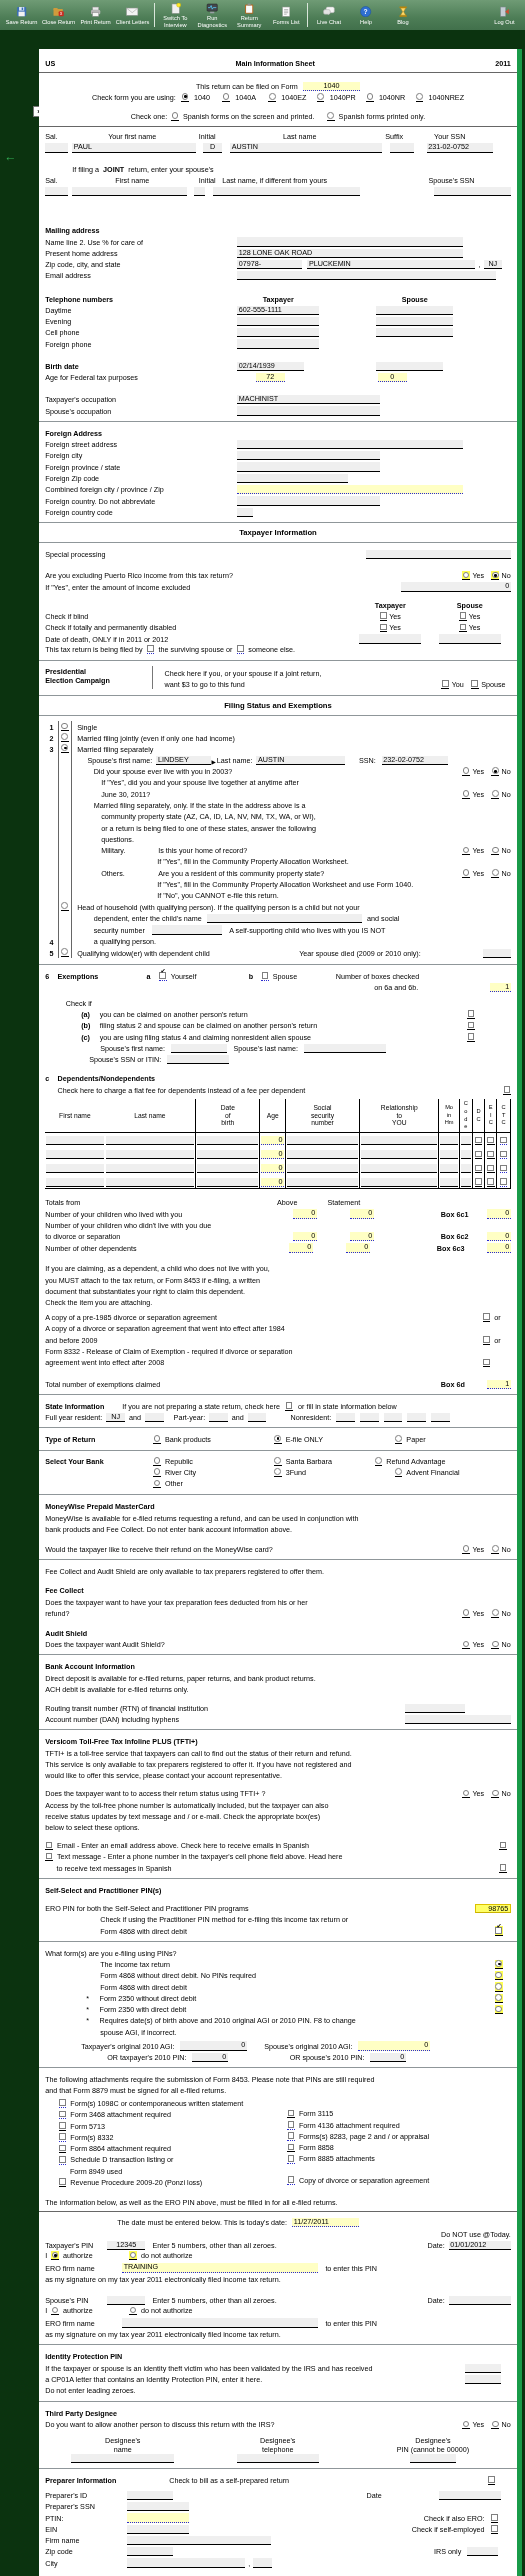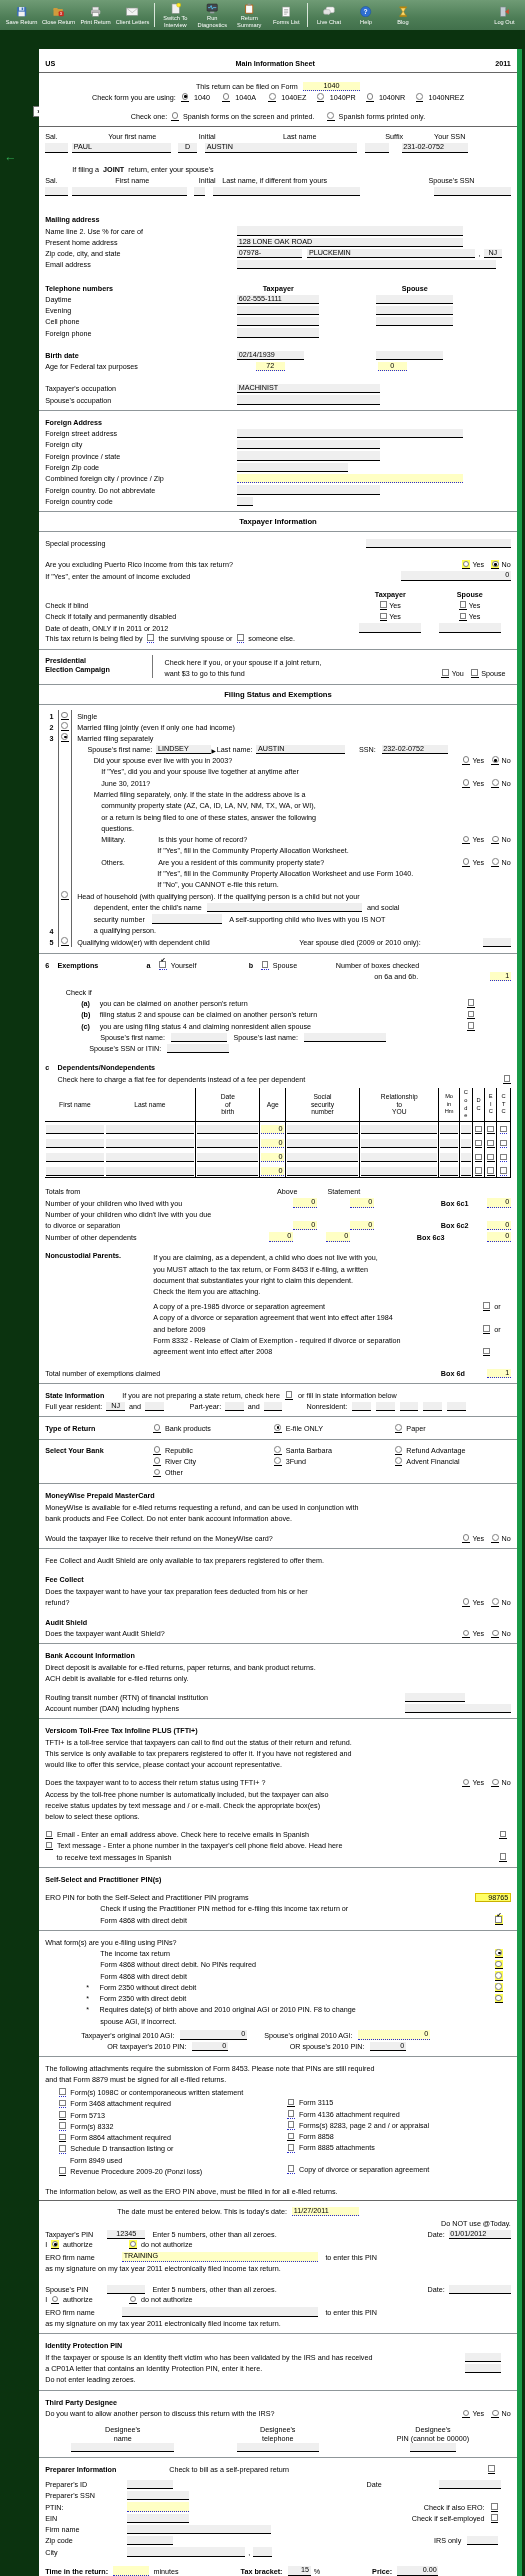--- a/index.html
+++ b/index.html
@@ -231,21 +231,21 @@
   <div class="r" style="margin-top:4.1px">
     <span style="width:27px">Sal.</span>
     <span class="ctr" style="width:120px">Your first name</span>
     <span class="ctr" style="width:30px">Initial</span>
     <span class="ctr" style="width:155px">Last name</span>
     <span class="ctr" style="width:34px">Suffix</span>
     <span class="ctr" style="width:77px">Your SSN</span>
   </div>
   <div class="r">
     <span class="fld" style="width:23px;margin-right:4.1px"></span>
-    <span class="fld" style="width:99px;margin-right:7.2px">PAUL</span>
+    <span class="fld" style="width:124px;margin-right:7.2px">PAUL</span>
     <span class="fld ctr" style="width:18.5px;margin-right:8.2px">D</span>
     <span class="fld" style="width:152px;margin-right:8.2px">AUSTIN</span>
     <span class="fld" style="width:24px;margin-right:12.4px"></span>
     <span class="fld" style="width:66px">231-02-0752</span>
   </div>
 
   <div class="r" style="margin-top:10.3px;padding-left:27px">
     <span>If filing a</span>
     <span class="b" style="margin:0 4.1px">JOINT</span>
     <span>return, enter your spouse's</span>
@@ -259,21 +259,21 @@
   </div>
   <div class="r">
     <span class="fld" style="width:23px;margin-right:4.1px"></span>
     <span class="fld" style="width:115px;margin-right:7.2px"></span>
     <span class="fld" style="width:10.3px;margin-right:8.2px"></span>
     <span class="fld" style="width:147px"></span>
     <span class="grow"></span>
     <span class="fld" style="width:77px"></span>
   </div>
 
-  <div class="r b" style="margin-top:17px">
+  <div class="r b" style="margin-top:28px">
       <span>Mailing address</span>
     </div>
   <div class="r">
       <span class="lblcol">Name line 2.  Use % for care of</span>
       <span class="fld" style="width:226px"></span>
     </div>
   <div class="r">
       <span class="lblcol">Present home address</span>
       <span class="fld" style="width:226px">128 LONE OAK ROAD</span>
     </div>
@@ -792,26 +792,25 @@
     <span style="width:67px"></span>
     <span class="b" style="width:46px">Box 6c2</span>
     <span class="fld calc rt" style="width:24px">0</span>
   </div>
   <div class="r">
     <span class="grow">Number of other dependents</span>
     <span class="fld calc rt" style="width:24px">0</span>
     <span style="width:33px"></span>
     <span class="fld calc rt" style="width:24px">0</span>
     <span style="width:67px"></span>
-    <span class="b" style="width:70px">Box 6c3</span>
+    <span class="b" style="width:50px">Box 6c3</span>
     <span class="fld calc rt" style="width:24px">0</span>
   </div>
 
   <div style="display:flex;margin-top:9.3px">
-    <span class="b" style="width:108px">Noncustodial Parents.</span>
     <span class="grow">
       <div class="r">
           <span>If you are claiming,  as a dependent,  a child who does not live with you,</span>
         </div>
       <div class="r">
           <span>you MUST attach to the tax return,  or Form 8453 if e-filing,  a written</span>
         </div>
       <div class="r">
           <span>document that substantiates your right to claim this dependent.</span>
         </div>
@@ -853,21 +852,21 @@
     <span class="b" style="width:77px">State Information</span>
     <span>If you are not preparing a state return,  check here</span>
     <span class="cbw" style="margin:0 5.2px"><span class="cb"></span></span>
     <span>or fill in state information below</span>
   </div>
   <div class="r">
     <span>Full year resident:</span>
     <span class="fld ctr" style="width:18.5px;margin-left:4.1px">NJ</span>
     <span style="margin:0 4.1px">and</span>
     <span class="fld ctr" style="width:18.5px"></span>
-    <span style="margin-left:26px">Part-year:</span>
+    <span style="margin-left:10px">Part-year:</span>
     <span class="fld ctr" style="width:18.5px;margin-left:4.1px"></span>
     <span style="margin:0 4.1px">and</span>
     <span class="fld ctr" style="width:18.5px"></span>
     <span style="margin-left:24px">Nonresident:</span>
     <span class="fld ctr" style="width:18.5px;margin-left:5.2px"></span>
     <span class="fld ctr" style="width:18.5px;margin-left:5.2px"></span>
     <span class="fld ctr" style="width:18.5px;margin-left:5.2px"></span>
     <span class="fld ctr" style="width:18.5px;margin-left:5.2px"></span>
     <span class="fld ctr" style="width:18.5px;margin-left:5.2px"></span>
   </div>
@@ -884,21 +883,21 @@
       <span style="padding-left:4.1px">Paper</span>
   </div>
 
   <hr class="sep">
 
   <div class="rc">
     <span class="b" style="width:108px">Select Your Bank</span>
     <span class="cbw"><span class="rb"></span></span>
       <span style="padding-left:4.1px;width:113px">Republic</span>
     <span class="cbw"><span class="rb"></span></span>
-      <span style="padding-left:4.1px;width:113px">Santa Barbara</span>
+      <span style="padding-left:4.1px;width:93px">Santa Barbara</span>
     <span class="cbw"><span class="rb"></span></span>
       <span style="padding-left:4.1px">Refund Advantage</span>
   </div>
   <div class="rc">
     <span style="width:108px"></span>
     <span class="cbw"><span class="rb"></span></span>
       <span style="padding-left:4.1px;width:113px">River City</span>
     <span class="cbw"><span class="rb"></span></span>
       <span style="padding-left:4.1px;width:113px">3Fund</span>
     <span class="cbw"><span class="rb"></span></span>

